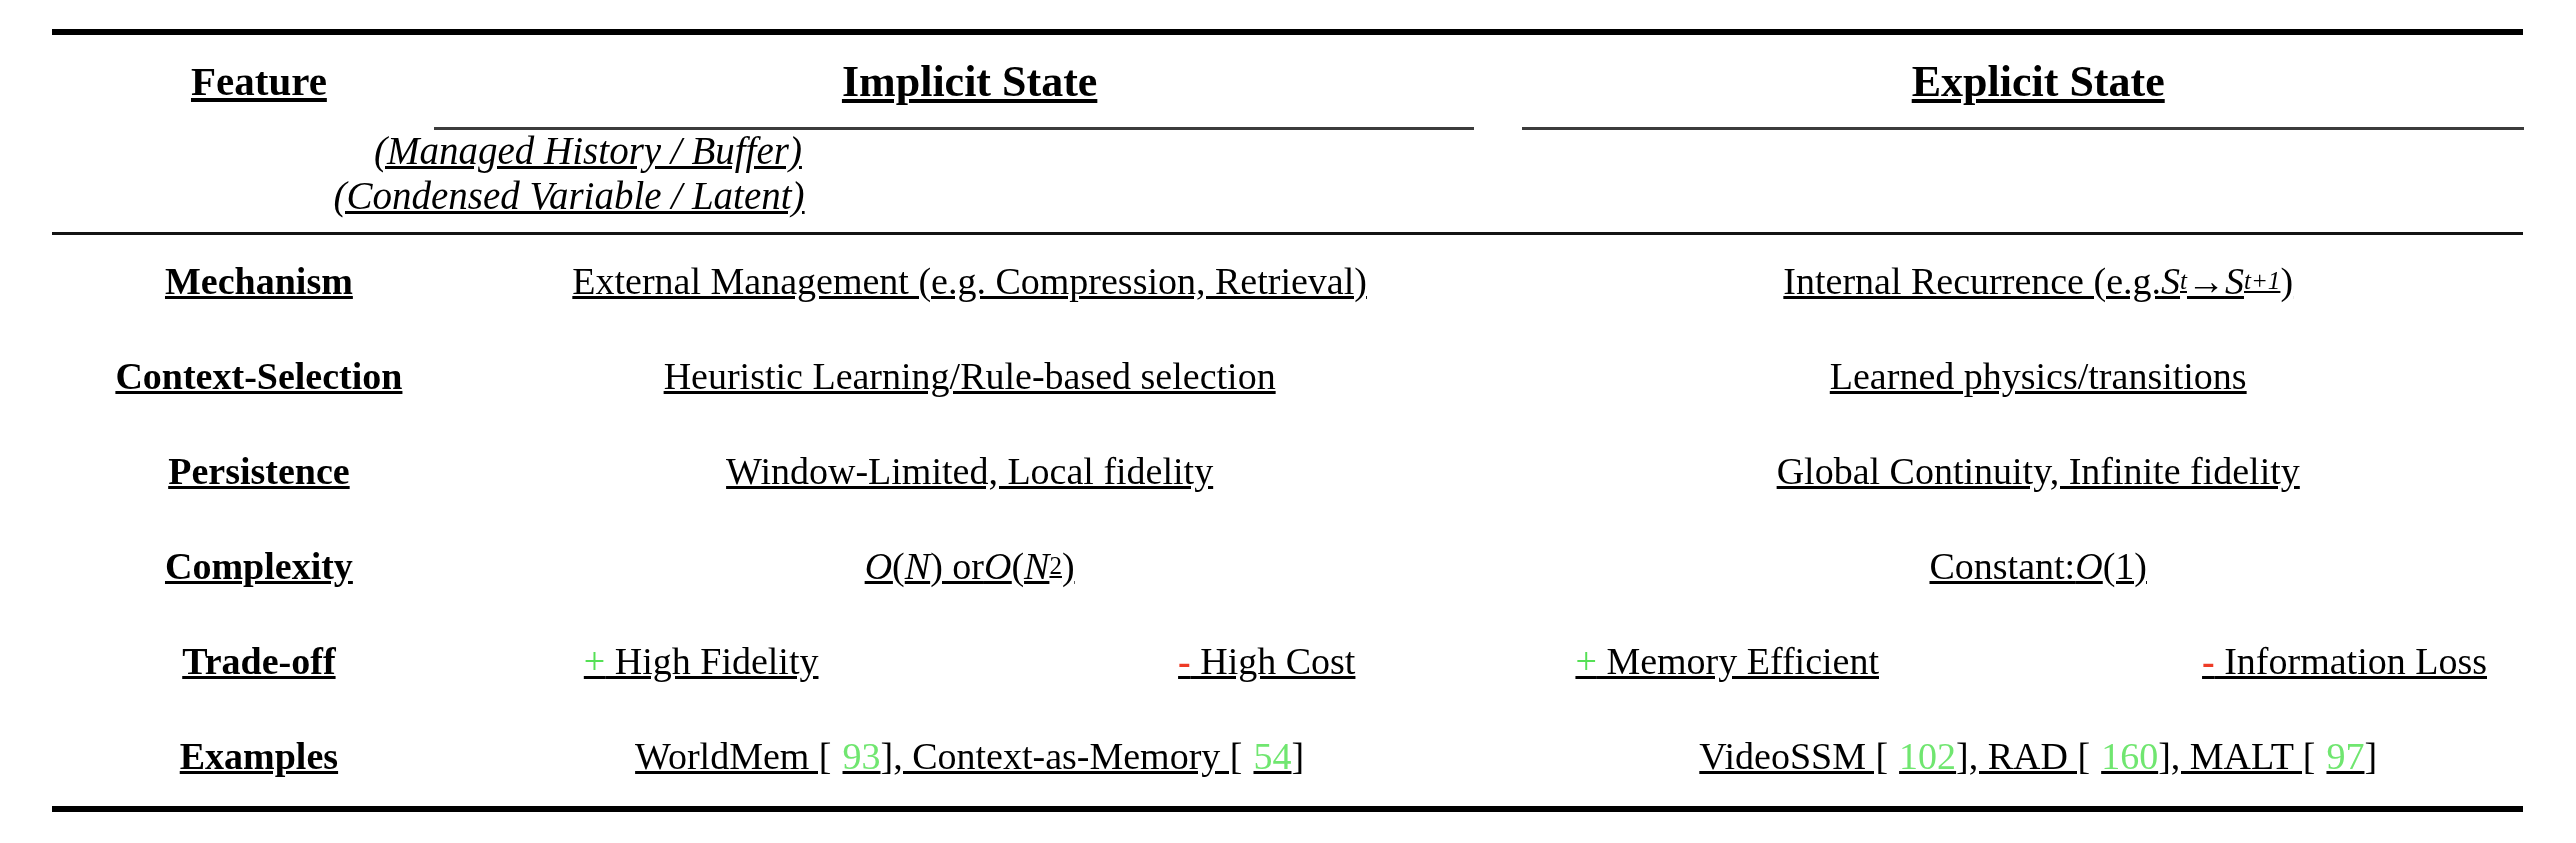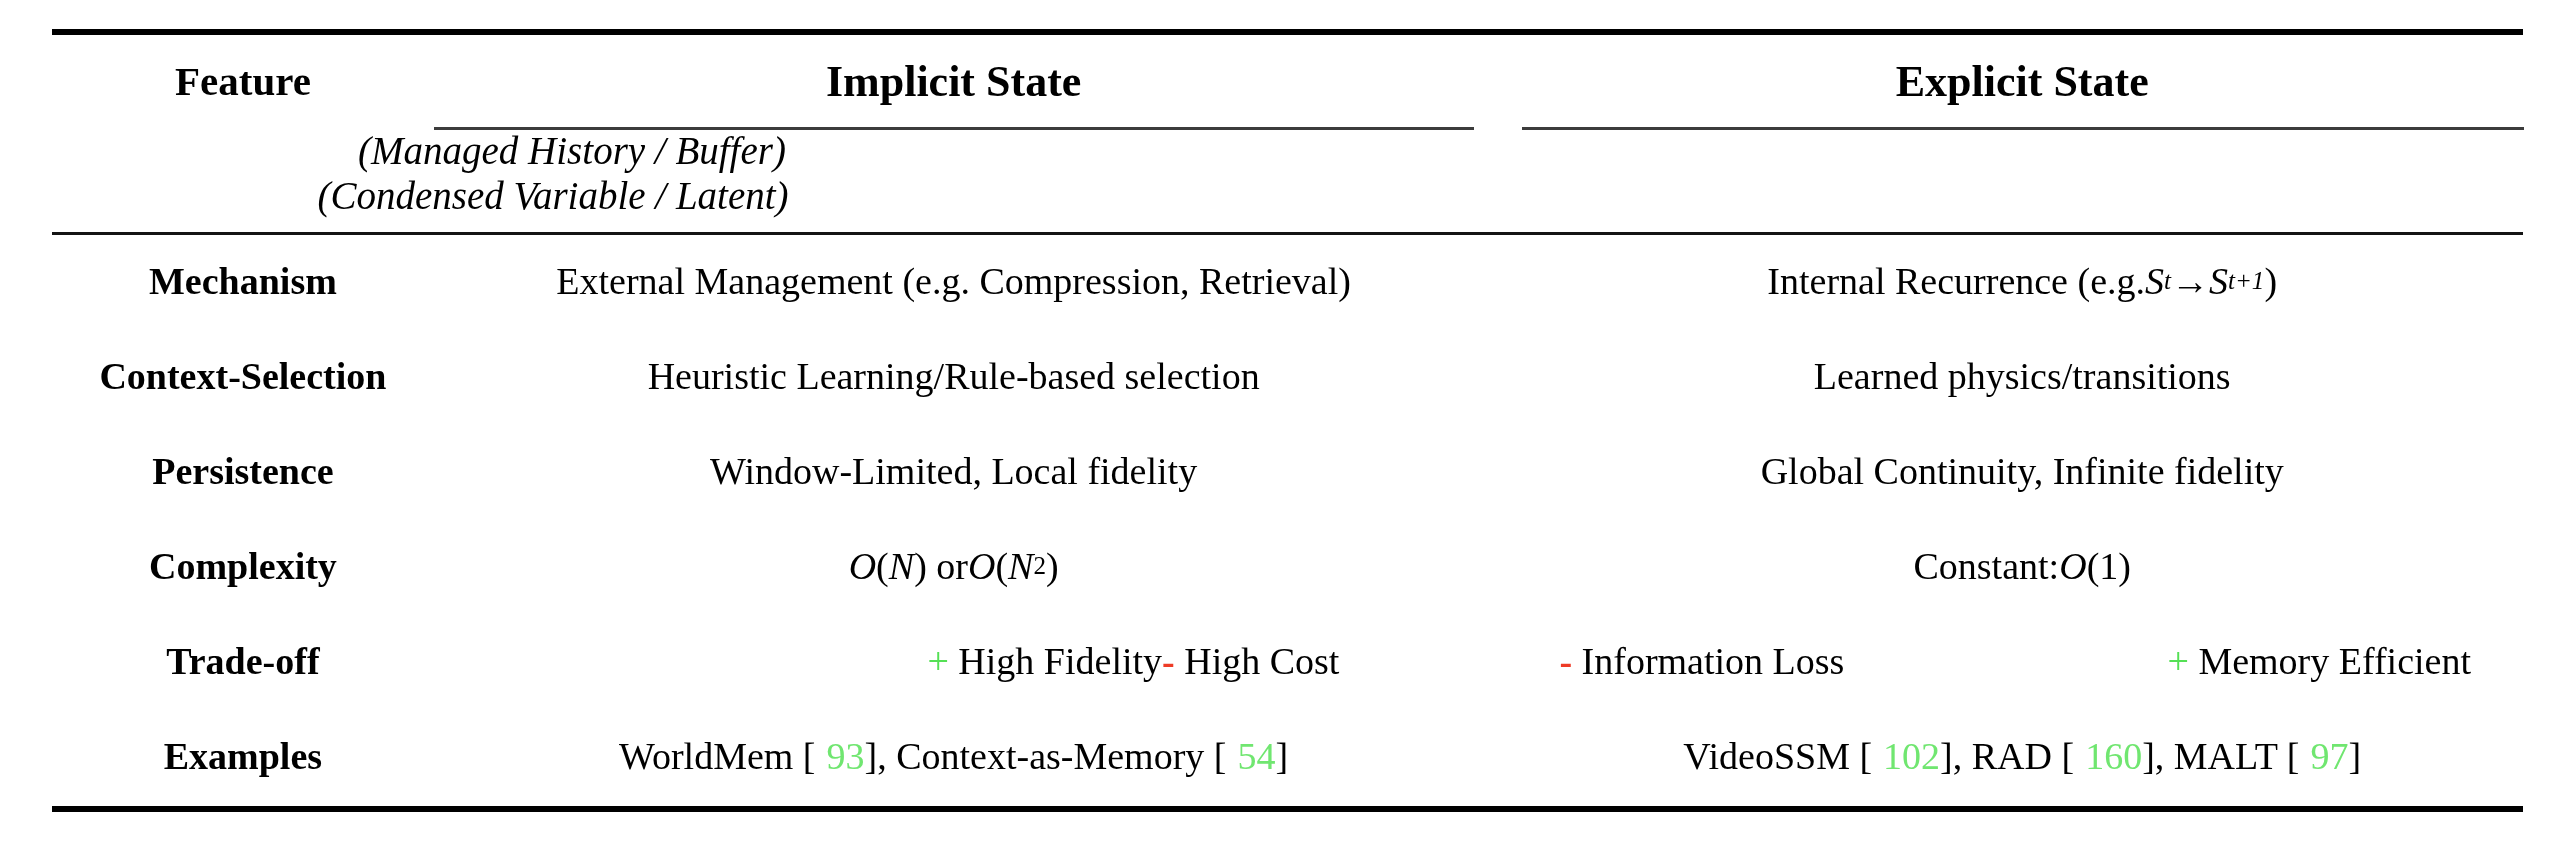--- a/index.html
+++ b/index.html
@@ -15,38 +15,38 @@
     --cite:#70e670;
   }
   .rule{position:absolute;left:52px;width:2471px;background:#000;}
   .rule-top{top:29px;height:5.7px;}
   .rule-mid{top:232px;height:2.9px;background:#141414;}
   .rule-bottom{top:806px;height:5.7px;}
   .cmid{position:absolute;top:127px;height:2.9px;background:#3c3c3c;}
   .cmid-implicit{left:434px;width:1040px;}
   .cmid-explicit{left:1522px;width:1002px;}
 
-  .tbl{position:absolute;left:52px;top:34px;width:2471px;}
+  .tbl{position:absolute;left:68px;top:34px;width:2471px;text-decoration:underline;}
   .hrow{display:flex;height:94px;}
   .srow{display:flex;height:105px;flex-direction:column;}
   .row{display:flex;height:95px;}
   .cell{display:flex;align-items:center;justify-content:center;text-align:center;box-sizing:border-box;}
   .c1{width:382px;}
   .c2{width:1040px;}
   .gap{width:48px;flex:none;}
   .c3{width:1002px;}
 
   .feature-head{font-weight:700;font-size:41px;}
   .group-title{font-weight:700;font-size:44px;}
   .subtitle{font-style:italic;font-size:39px;}
   .feature{font-weight:700;font-size:38px;}
   .body-cell{font-size:38px;}
 
   .tradeoff{display:flex;align-items:center;justify-content:space-between;}
-  .c2.tradeoff{padding:0 134px;justify-content:flex-end;}
+  .c2.tradeoff{padding:0 134px;}
   .c3.tradeoff{padding:0 52px 0 38px;}
 
   .tok-text{}
   .tok-var{font-style:italic;}
   .tok-sub{font-style:italic;font-size:0.66em;vertical-align:-0.28em;letter-spacing:0;}
   .tok-sup{font-size:0.66em;vertical-align:0.5em;}
   .tok-plus{color:var(--plus);}
   .tok-minus{color:var(--minus);font-weight:700;}
   .tok-cite{color:var(--cite);margin-left:11px;}
 </style>
@@ -138,22 +138,22 @@
     </div>
 
     <div class="row">
       <div class="cell c1 feature">Trade-off</div>
       <div class="cell c2 body-cell tradeoff">
         <span><span class="tok-plus">+</span><span class="tok-text"> High Fidelity</span></span>
         <span><span class="tok-minus">-</span><span class="tok-text"> High Cost</span></span>
       </div>
       <div class="gap"></div>
       <div class="cell c3 body-cell tradeoff">
+        <span><span class="tok-plus">+</span><span class="tok-text"> Memory Efficient</span></span>
         <span><span class="tok-minus">-</span><span class="tok-text"> Information Loss</span></span>
-        <span><span class="tok-plus">+</span><span class="tok-text"> Memory Efficient</span></span>
       </div>
     </div>
 
     <div class="row">
       <div class="cell c1 feature">Examples</div>
       <div class="cell c2 body-cell">
           <span class="tok-text">WorldMem [</span>
           <span class="tok-cite">93</span>
           <span class="tok-text">], Context-as-Memory [</span>
           <span class="tok-cite">54</span>

